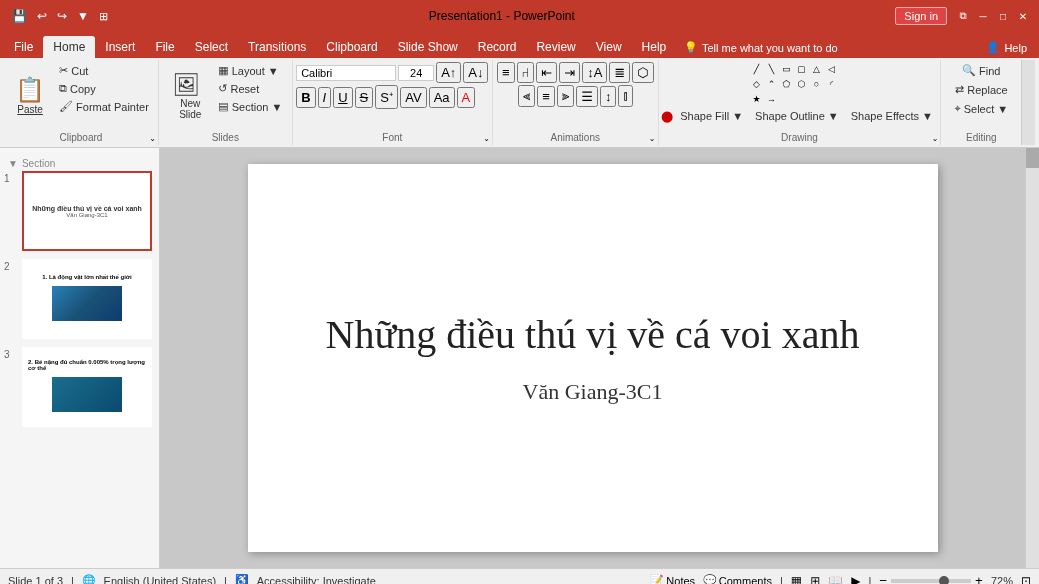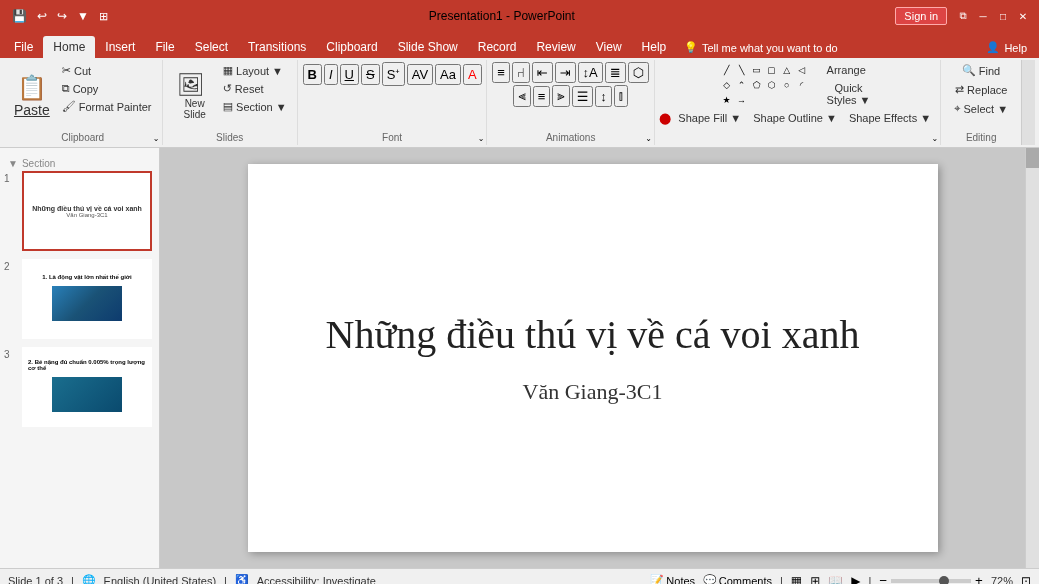--- a/index.html
+++ b/index.html
@@ -126,21 +126,21 @@
   </div>
 </div>
 
 <div class="ribbon">
 
   <div class="ribbon-group" style="min-width:80px;">
     <div class="ribbon-group-content">
       <div style="display:flex; flex-direction:column; align-items:center;">
         <button class="ribbon-btn" style="font-size:11px; min-width:44px;">
           <span style="font-size:24px;">📋</span>
-          <span style="font-size:14px;text-decoration:underline;">Paste</span>
+          <span style="font-size:10px;text-decoration:underline;">Paste</span>
         </button>
       </div>
       <div class="ribbon-col" style="padding-bottom:14px;">
         <button class="ribbon-btn-small"><span>✂</span> Cut</button>
         <button class="ribbon-btn-small"><span>⧉</span> Copy</button>
         <button class="ribbon-btn-small"><span>🖌</span> Format Painter</button>
       </div>
     </div>
     <span class="ribbon-group-label">Clipboard</span>
     <span style="position:absolute;bottom:2px;right:2px;font-size:8px;cursor:pointer;">⌄</span>
@@ -156,20 +156,26 @@
         <button class="ribbon-btn-small"><span>▦</span> Layout <span>▼</span></button>
         <button class="ribbon-btn-small"><span>↺</span> Reset</button>
         <button class="ribbon-btn-small"><span>▤</span> Section <span>▼</span></button>
       </div>
     </div>
     <span class="ribbon-group-label">Slides</span>
   </div>
 
   <div class="ribbon-group" style="min-width:180px;">
     <div class="ribbon-group-content" style="flex-direction:column; align-items:flex-start; gap:2px;">
+      <div class="formatting-row">
+        <input class="font-name-box" type="text" value="Calibri" style="">
+        <input class="font-size-box" type="text" value="24" style="">
+        <button class="small-toolbar-btn">A↑</button>
+        <button class="small-toolbar-btn">A↓</button>
+      </div>
       <div class="formatting-row">
         <button class="small-toolbar-btn" style="font-weight:bold;">B</button>
         <button class="small-toolbar-btn" style="font-style:italic;">I</button>
         <button class="small-toolbar-btn" style="text-decoration:underline;">U</button>
         <button class="small-toolbar-btn" style="text-decoration:line-through;">S</button>
         <button class="small-toolbar-btn">S⁺</button>
         <button class="small-toolbar-btn">AV</button>
         <button class="small-toolbar-btn">Aa</button>
         <button class="small-toolbar-btn" style="color:red;">A</button>
       </div>
@@ -214,32 +220,29 @@
           <span class="shape-btn">◁</span>
           <span class="shape-btn">◇</span>
           <span class="shape-btn">⌃</span>
           <span class="shape-btn">⬠</span>
           <span class="shape-btn">⬡</span>
           <span class="shape-btn">○</span>
           <span class="shape-btn">◜</span>
           <span class="shape-btn">★</span>
           <span class="shape-btn">→</span>
         </div>
-        <div style="display:flex; flex-direction:column; gap:2px; padding-bottom:0;">
-          <button class="ribbon-btn-small">Arrange</button>
-          <button class="ribbon-btn-small">Quick<br>Styles ▼</button>
-        </div>
       </div>
       <div class="formatting-row">
         <span style="font-size:11px; color:#c00;">⬤</span>
         <button class="ribbon-btn-small">Shape Fill ▼</button>
         <button class="ribbon-btn-small">Shape Outline ▼</button>
         <button class="ribbon-btn-small">Shape Effects ▼</button>
       </div>
     </div>
+    <span class="ribbon-group-label">Drawing</span>
     <span style="position:absolute;bottom:2px;right:2px;font-size:8px;cursor:pointer;">⌄</span>
   </div>
 
   <div class="ribbon-group" style="min-width:80px; border-right:none;">
     <div class="ribbon-group-content" style="flex-direction:column; gap:2px;">
       <button class="ribbon-btn-small"><span>🔍</span> Find</button>
       <button class="ribbon-btn-small"><span>⇄</span> Replace</button>
       <button class="ribbon-btn-small"><span>⌖</span> Select ▼</button>
     </div>
     <span class="ribbon-group-label">Editing</span>

